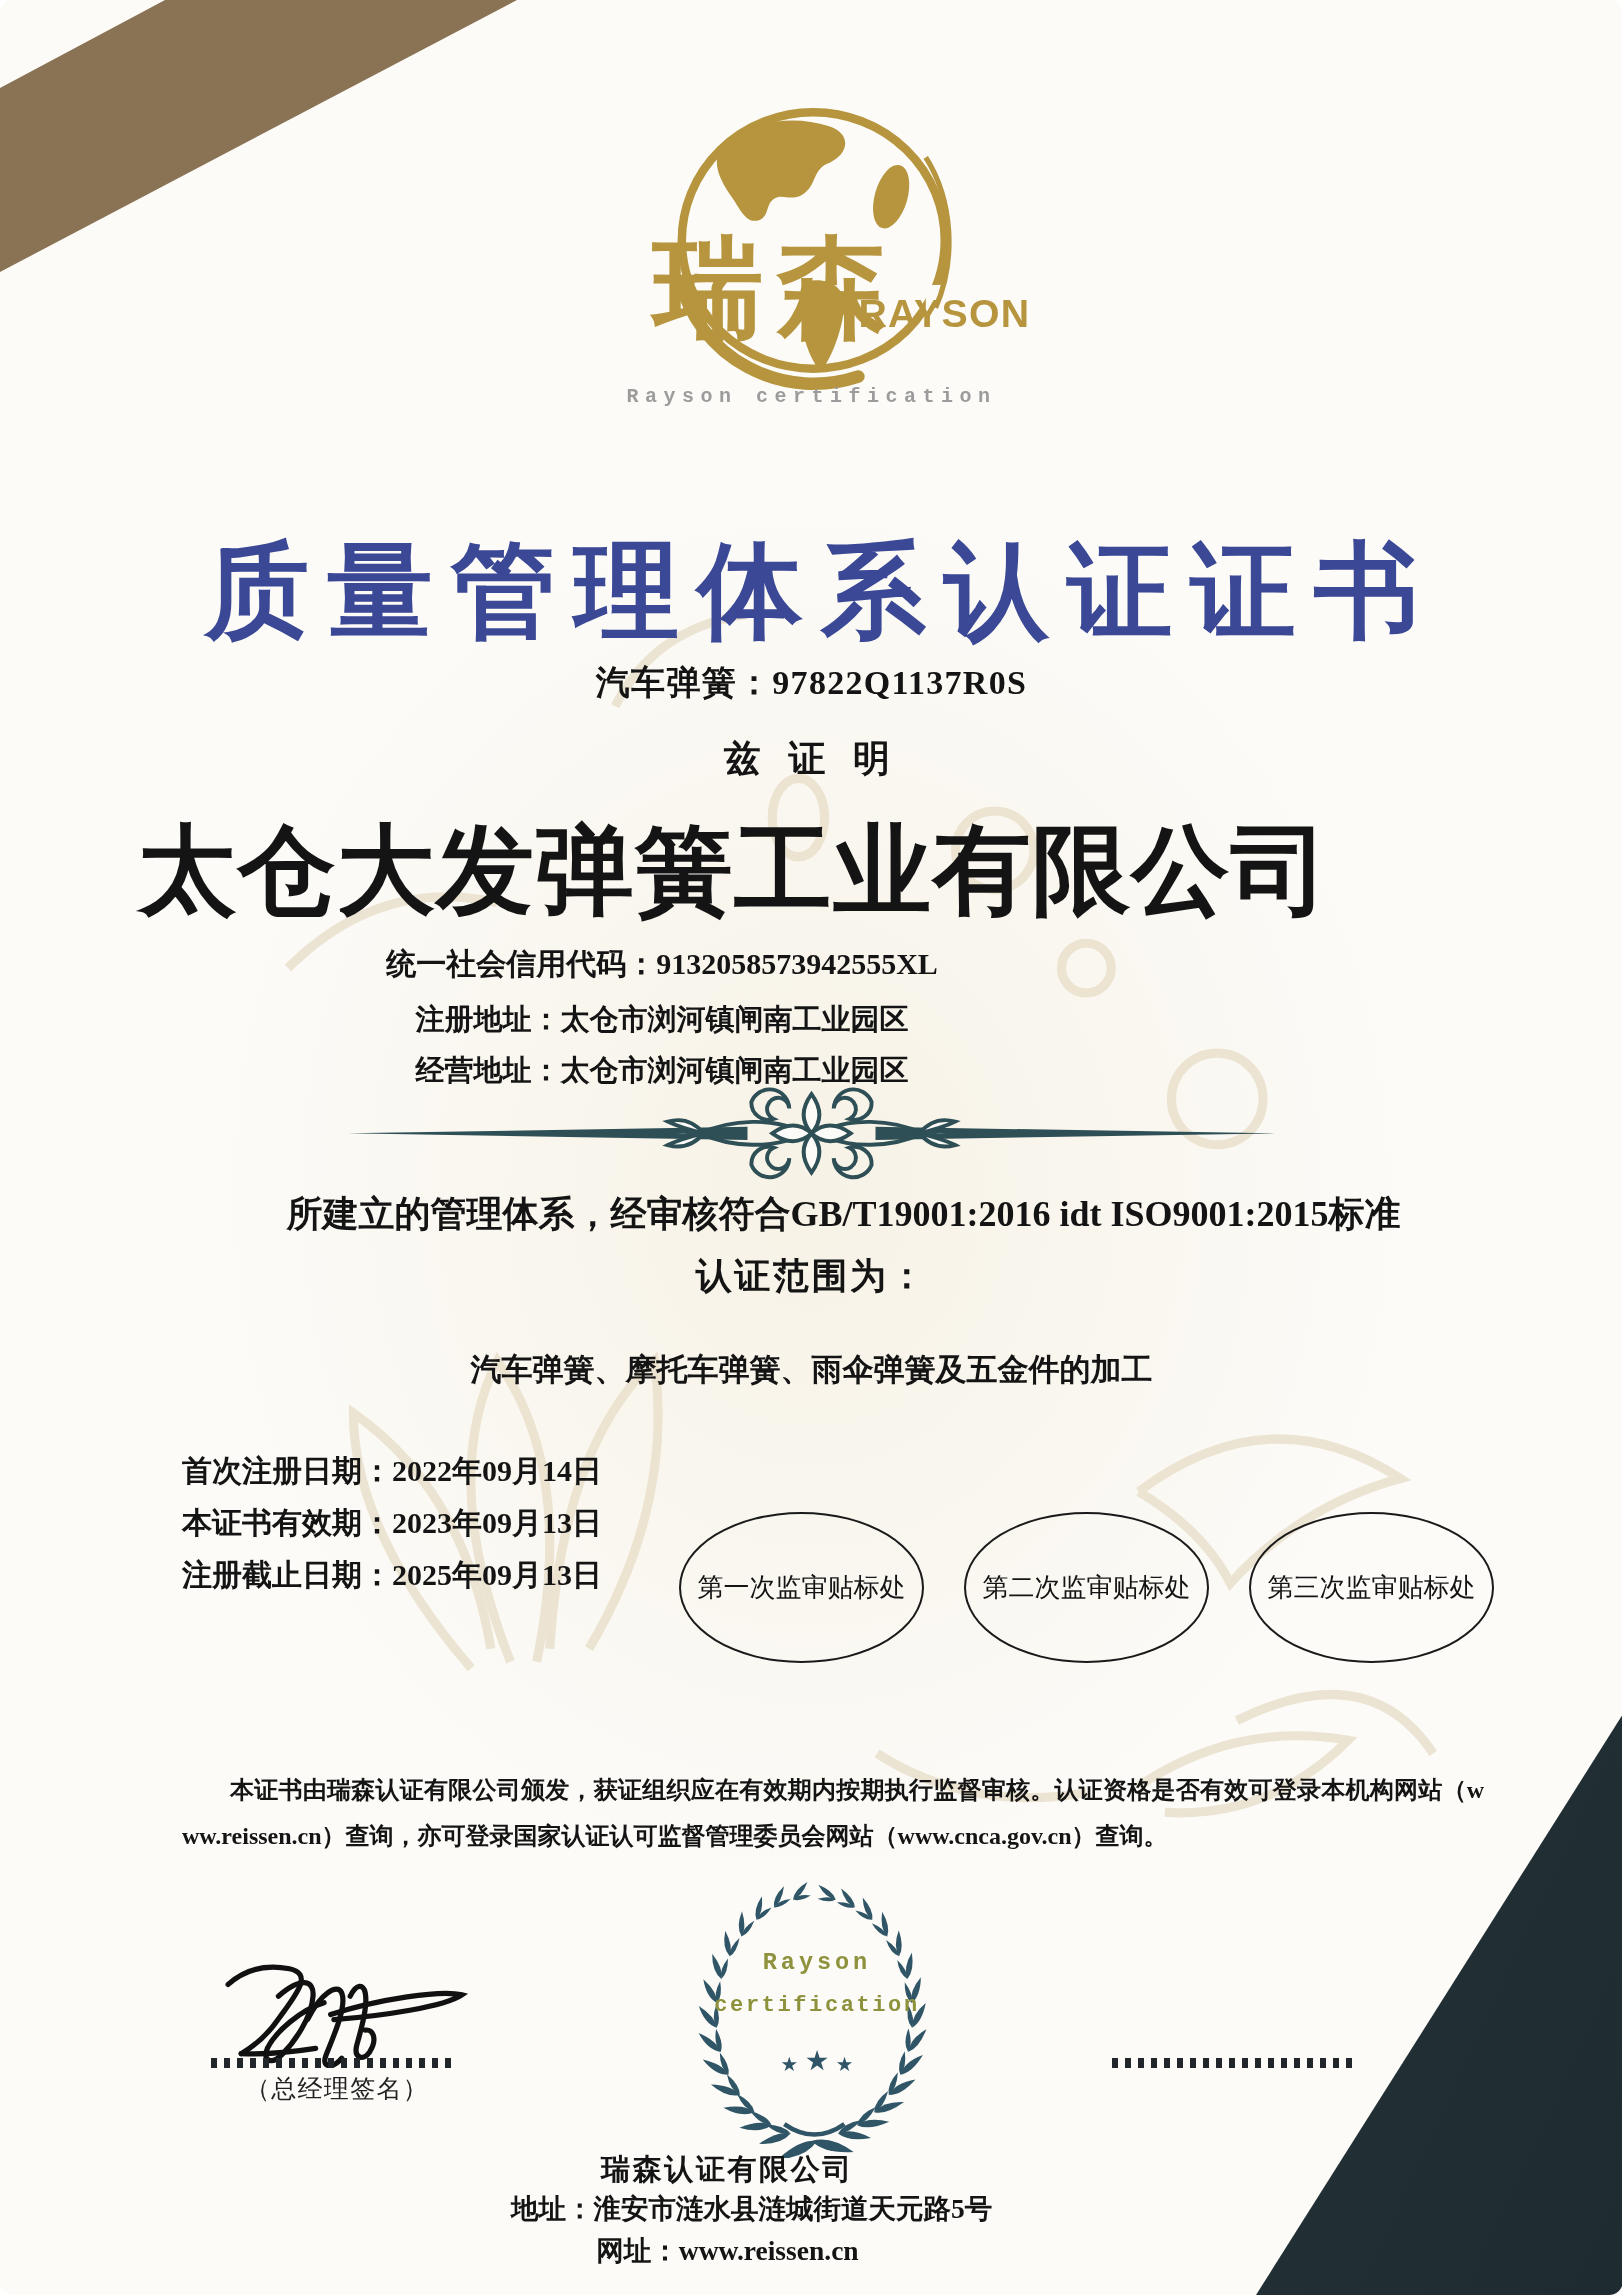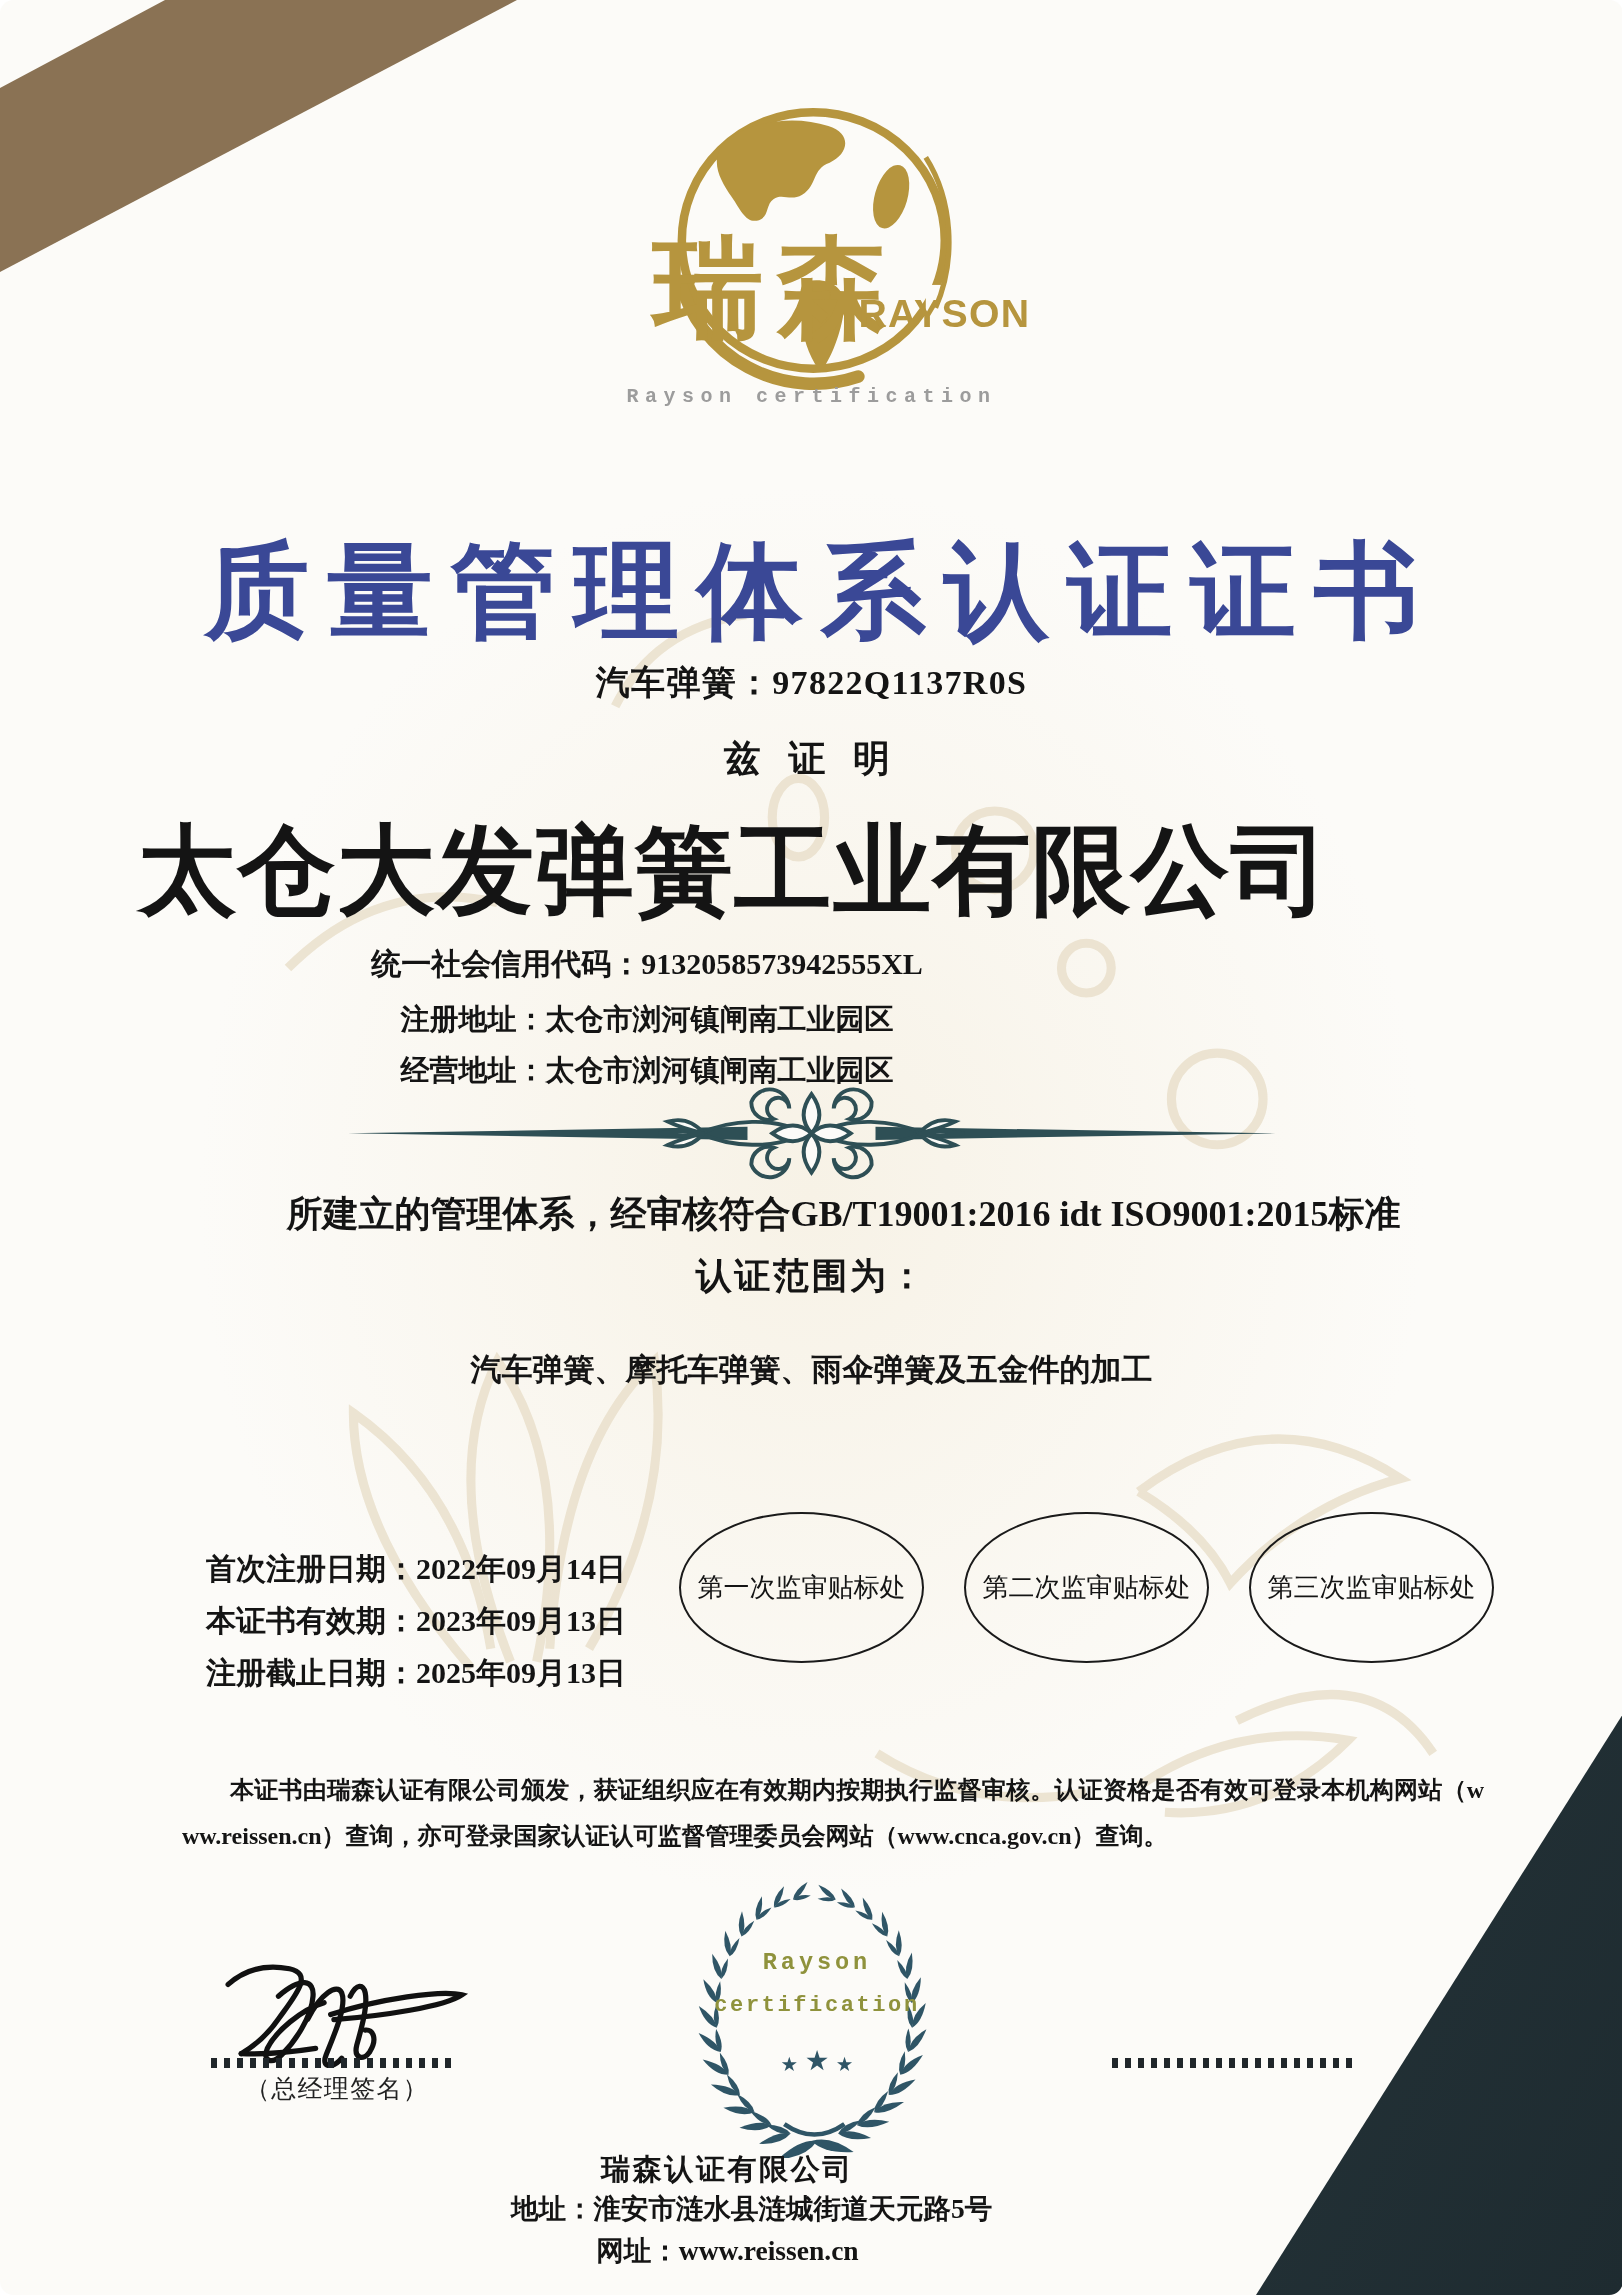--- a/index.html
+++ b/index.html
@@ -29,38 +29,38 @@
             font-size:20px;letter-spacing:6.5px;color:#9c9c9c;font-weight:600;}
 
   .title{position:absolute;left:0;top:522px;width:1623px;text-align:center;
          font-size:105px;font-weight:900;color:#3a4896;letter-spacing:18.3px;text-indent:18.3px;}
   .certno{position:absolute;left:0;top:660px;width:1623px;text-align:center;
           font-size:34px;font-weight:700;letter-spacing:1.3px;}
   .attest{position:absolute;left:0;top:734px;width:1623px;text-align:center;
           font-size:37px;font-weight:800;letter-spacing:9.2px;}
   .company{position:absolute;left:0;top:806px;width:1468px;text-align:center;
            font-size:98px;font-weight:900;letter-spacing:1.3px;}
-  .info{position:absolute;left:0;width:1294px;text-align:center;font-weight:700;}
+  .info{position:absolute;left:15px;width:1294px;text-align:center;font-weight:700;}
   .credit{top:944px;font-size:30px;}
   .reg{top:1000px;font-size:29px;}
   .biz{top:1051px;font-size:29px;}
 
   .divider{position:absolute;left:347px;top:1085px;}
   .divider .line{fill:#2e4f55;}
   .divider .orn{stroke:#2e4f55;stroke-width:6;fill:none;}
   .divider .petal{stroke:#2e4f55;stroke-width:6;fill:#fcfbf8;}
 
   .standard{position:absolute;left:0;top:1190px;width:1623px;text-align:center;
             font-size:36px;font-weight:800;padding-left:32px;}
   .scope-label{position:absolute;left:0;top:1252px;width:1623px;text-align:center;
             font-size:36px;font-weight:800;letter-spacing:2.6px;}
   .scope{position:absolute;left:0;top:1349px;width:1623px;text-align:center;
             font-size:31px;font-weight:800;}
 
-  .dates{position:absolute;left:182px;top:1543px;font-size:30px;font-weight:800;line-height:52px;white-space:nowrap;margin-left:24px;}
+  .dates{position:absolute;left:182px;top:1445px;font-size:30px;font-weight:800;line-height:52px;white-space:nowrap;}
 
   .sticker{position:absolute;top:1512px;width:241px;height:147px;border:2.6px solid #1a1a1a;border-radius:50%;
            display:flex;align-items:center;justify-content:center;
            font-family:"Liberation Sans","DejaVu Sans",sans-serif;font-size:26px;font-weight:500;white-space:nowrap;}
   .s1{left:679px;} .s2{left:964px;} .s3{left:1249px;}
 
   .note{position:absolute;left:182px;top:1767px;width:1302px;margin:0;
         font-size:24px;font-weight:700;line-height:46px;text-align:justify;
         text-indent:48px;word-break:break-all;}
 

